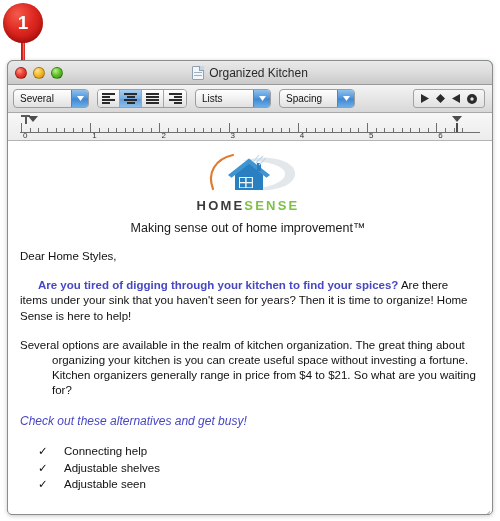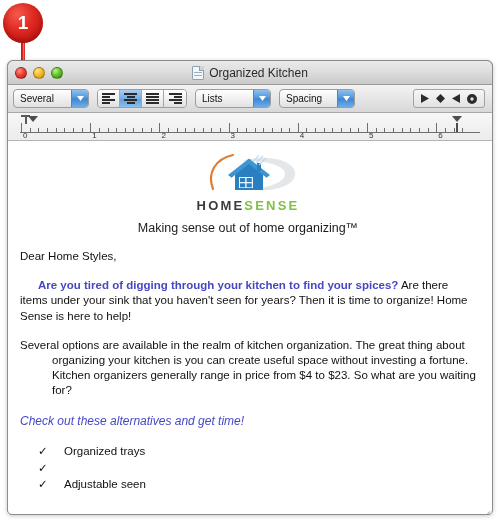--- a/index.html
+++ b/index.html
@@ -462,40 +462,41 @@
               <rect x="55" y="32.3" width="5.2" height="4"></rect>
               <rect x="61.6" y="32.3" width="5.2" height="4"></rect>
             </g>
           </svg>
         </div>
         <div class="logo-text">
           <span class="home">HOME</span><span class="sense">SENSE</span>
         </div>
       </div>
 
-      <div class="tagline">Making sense out of home organizing™</div>
+      <div class="tagline">Making sense out of home improvement™</div>
 
       <div class="body-text">
         <div class="salutation">Dear Home Styles,</div>
 
         <div class="para-lead">
           <span class="hl-bold">Are you tired of digging through your kitchen to find your spices?</span><span> Are there items under your sink that you haven't seen for years? Then it is time to organize! Home Sense is here to help!</span>
         </div>
 
-        <div class="para-hang">Several options are available in the realm of kitchen organization. The great thing about organizing your kitchen is you can create useful space without investing a fortune. Kitchen organizers generally range in price from $4 to $23. So what are you waiting for?</div>
-
-        <div class="italic-line">Check out these alternatives and get time!</div>
+        <div class="para-hang">Several options are available in the realm of kitchen organization. The great thing about organizing your kitchen is you can create useful space without investing a fortune. Kitchen organizers generally range in price from $4 to $21. So what are you waiting for?</div>
+
+        <div class="italic-line">Check out these alternatives and get busy!</div>
 
         <div class="check-list">
           <div class="check-item">
             <span class="mark">✓</span>
-            <span>Organized trays</span>
+            <span>Connecting help</span>
           </div>
           <div class="check-item">
             <span class="mark">✓</span>
+            <span>Adjustable shelves</span>
           </div>
           <div class="check-item">
             <span class="mark">✓</span>
             <span>Adjustable seen</span>
           </div>
         </div>
 
       </div>
 
       <div class="grip">

